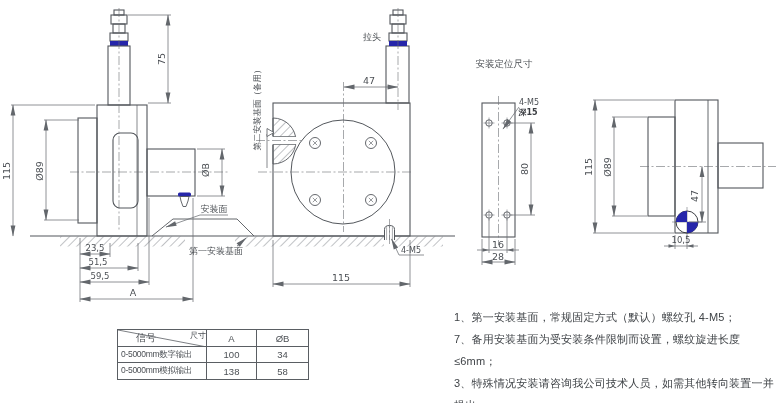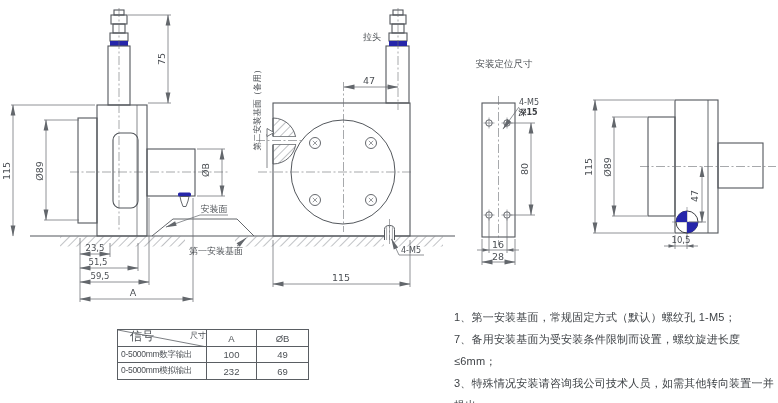--- a/index.html
+++ b/index.html
@@ -18,21 +18,21 @@
         display:flex;align-items:center;justify-content:center;font-size:9.5px;}
   .trow:last-child .cell{border-bottom:none;}
   .cell.c1{width:89px;}
   .cell.c2{width:50px;}
   .cell.c3{width:51px;border-right:none;}
   .rowh{height:17px;}
   .rowd{height:16px;}
   .corner{position:relative;justify-content:flex-start;}
   .corner svg{position:absolute;left:0;top:0;}
   .corner-top{position:absolute;right:0;top:0px;font-size:8px;}
-  .corner-bot{position:absolute;left:12px;bottom:1px;font-size:12px;}
+  .corner-bot{position:absolute;left:18px;bottom:1px;font-size:10px;}
   .model-cell{justify-content:flex-start;padding-left:3px;font-size:8.5px;letter-spacing:-0.3px;}
   
   .notes{position:absolute;left:454px;top:306px;width:320px;color:#3f4347;
          font-size:11px;line-height:22px;letter-spacing:0.2px;}
 </style>
 </head>
 <body>
 
 <div class="stage">
 
@@ -283,29 +283,29 @@
       </svg>
       <span class="corner-top">尺寸</span>
       <span class="corner-bot">信号</span>
     </div>
     <div class="cell c2">A</div>
     <div class="cell c3">ØB</div>
   </div>
   <div class="trow rowd">
     <div class="cell c1 model-cell">0-5000mm数字输出</div>
     <div class="cell c2">100</div>
-    <div class="cell c3">49</div>
+    <div class="cell c3">34</div>
   </div>
   <div class="trow rowd">
     <div class="cell c1 model-cell">0-5000mm模拟输出</div>
-    <div class="cell c2">232</div>
-    <div class="cell c3">69</div>
+    <div class="cell c2">138</div>
+    <div class="cell c3">58</div>
   </div>
 </div>
 
 
 <div class="notes">
-  <div>1、第一安装基面，常规固定方式（默认）螺纹孔 1-M5；</div>
+  <div>1、第一安装基面，常规固定方式（默认）螺纹孔 4-M5；</div>
   <div>7、备用安装基面为受安装条件限制而设置，螺纹旋进长度≤6mm；</div>
   <div>3、特殊情况安装请咨询我公司技术人员，如需其他转向装置一并提出。</div>
 </div>
 
 </div>
 
 </body></html>

